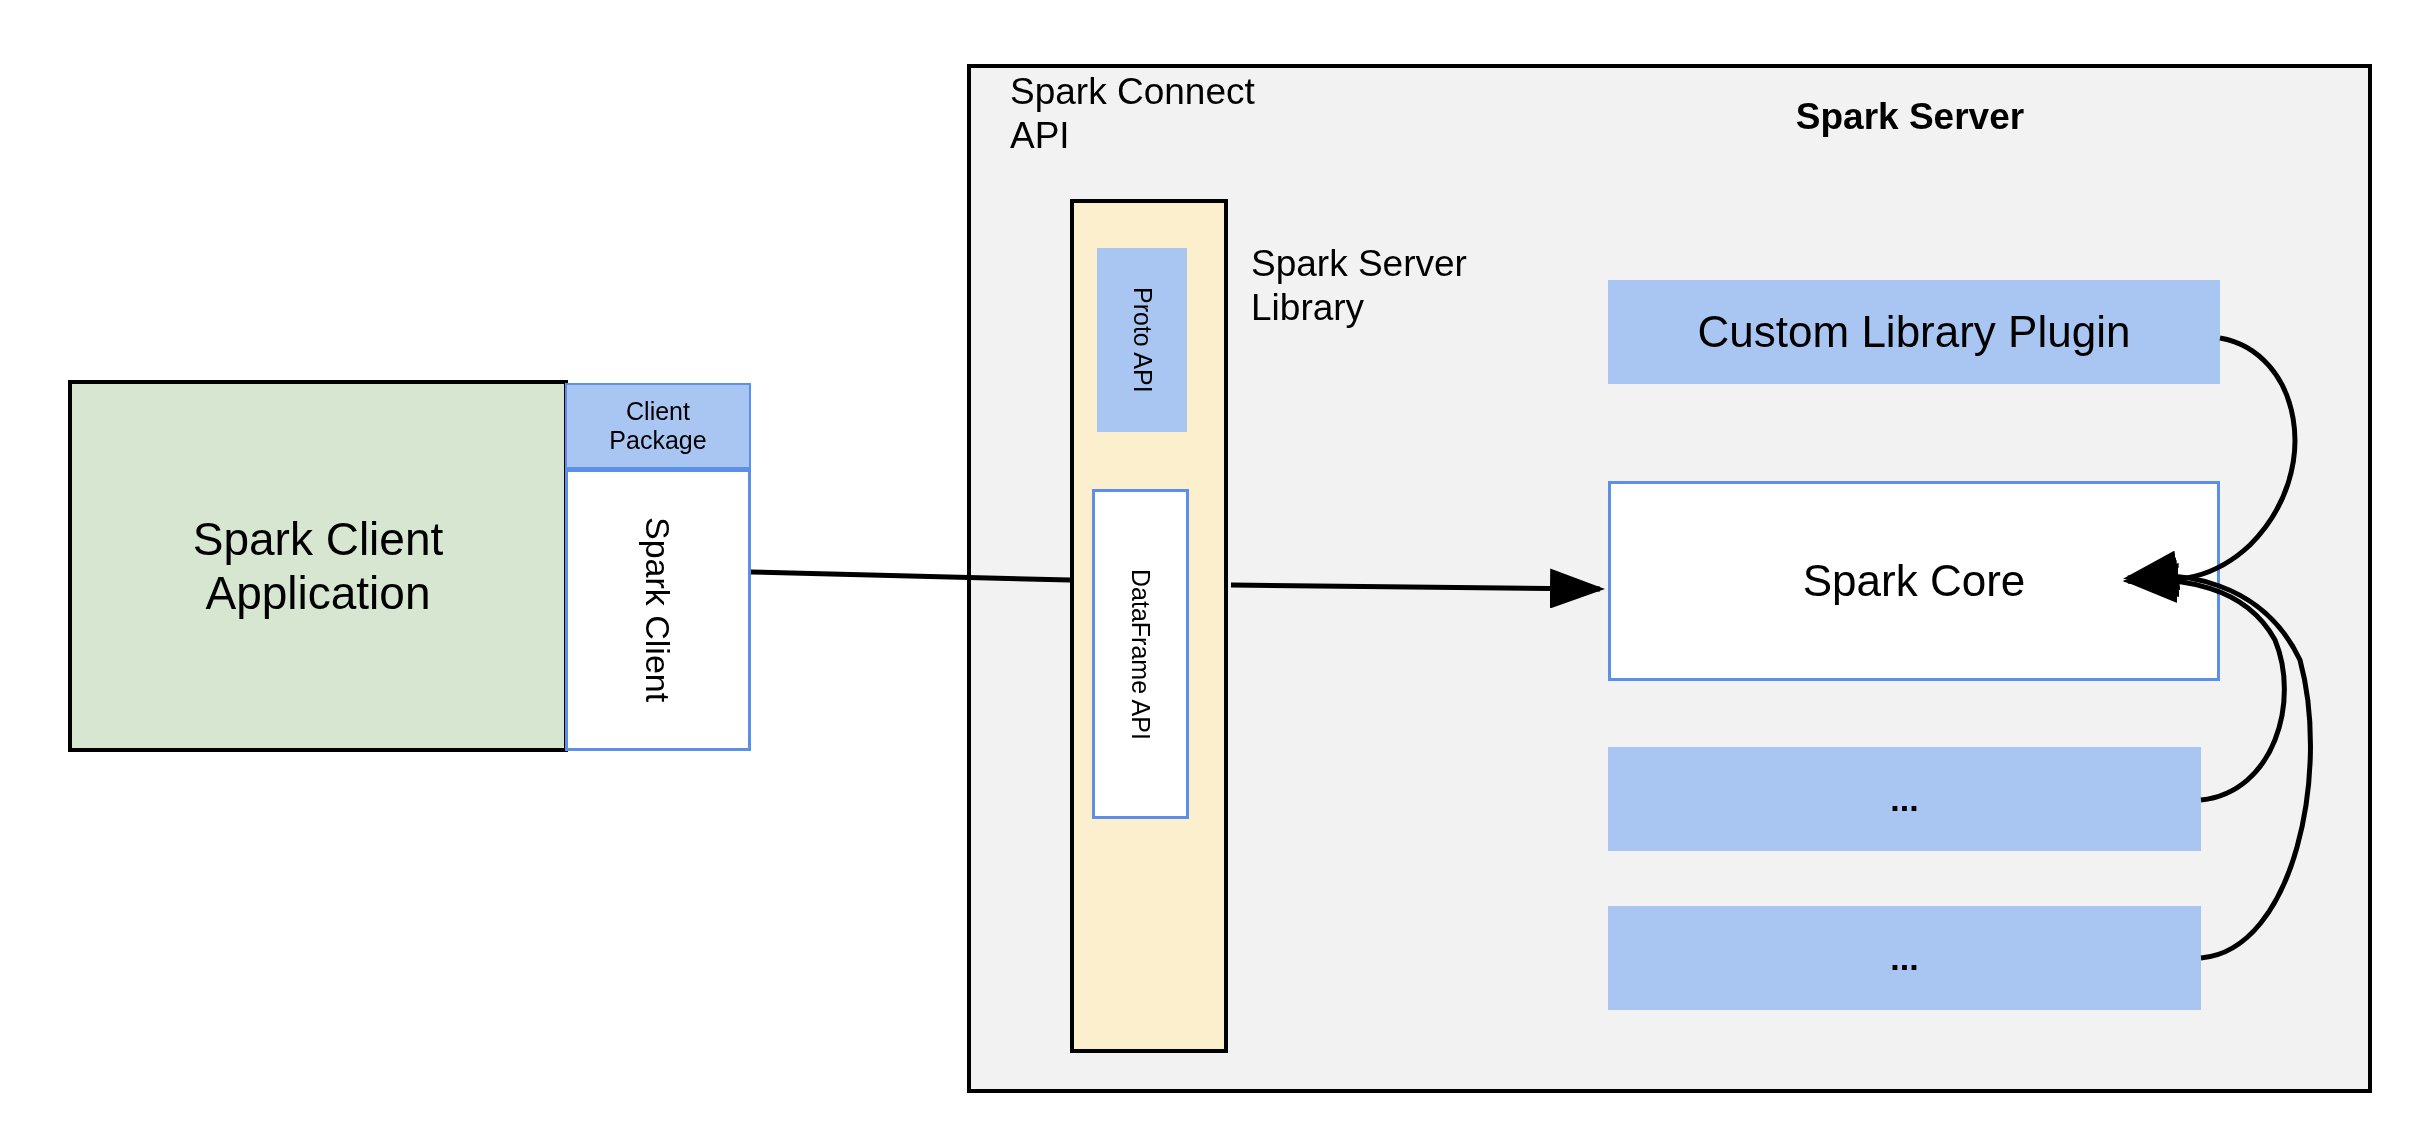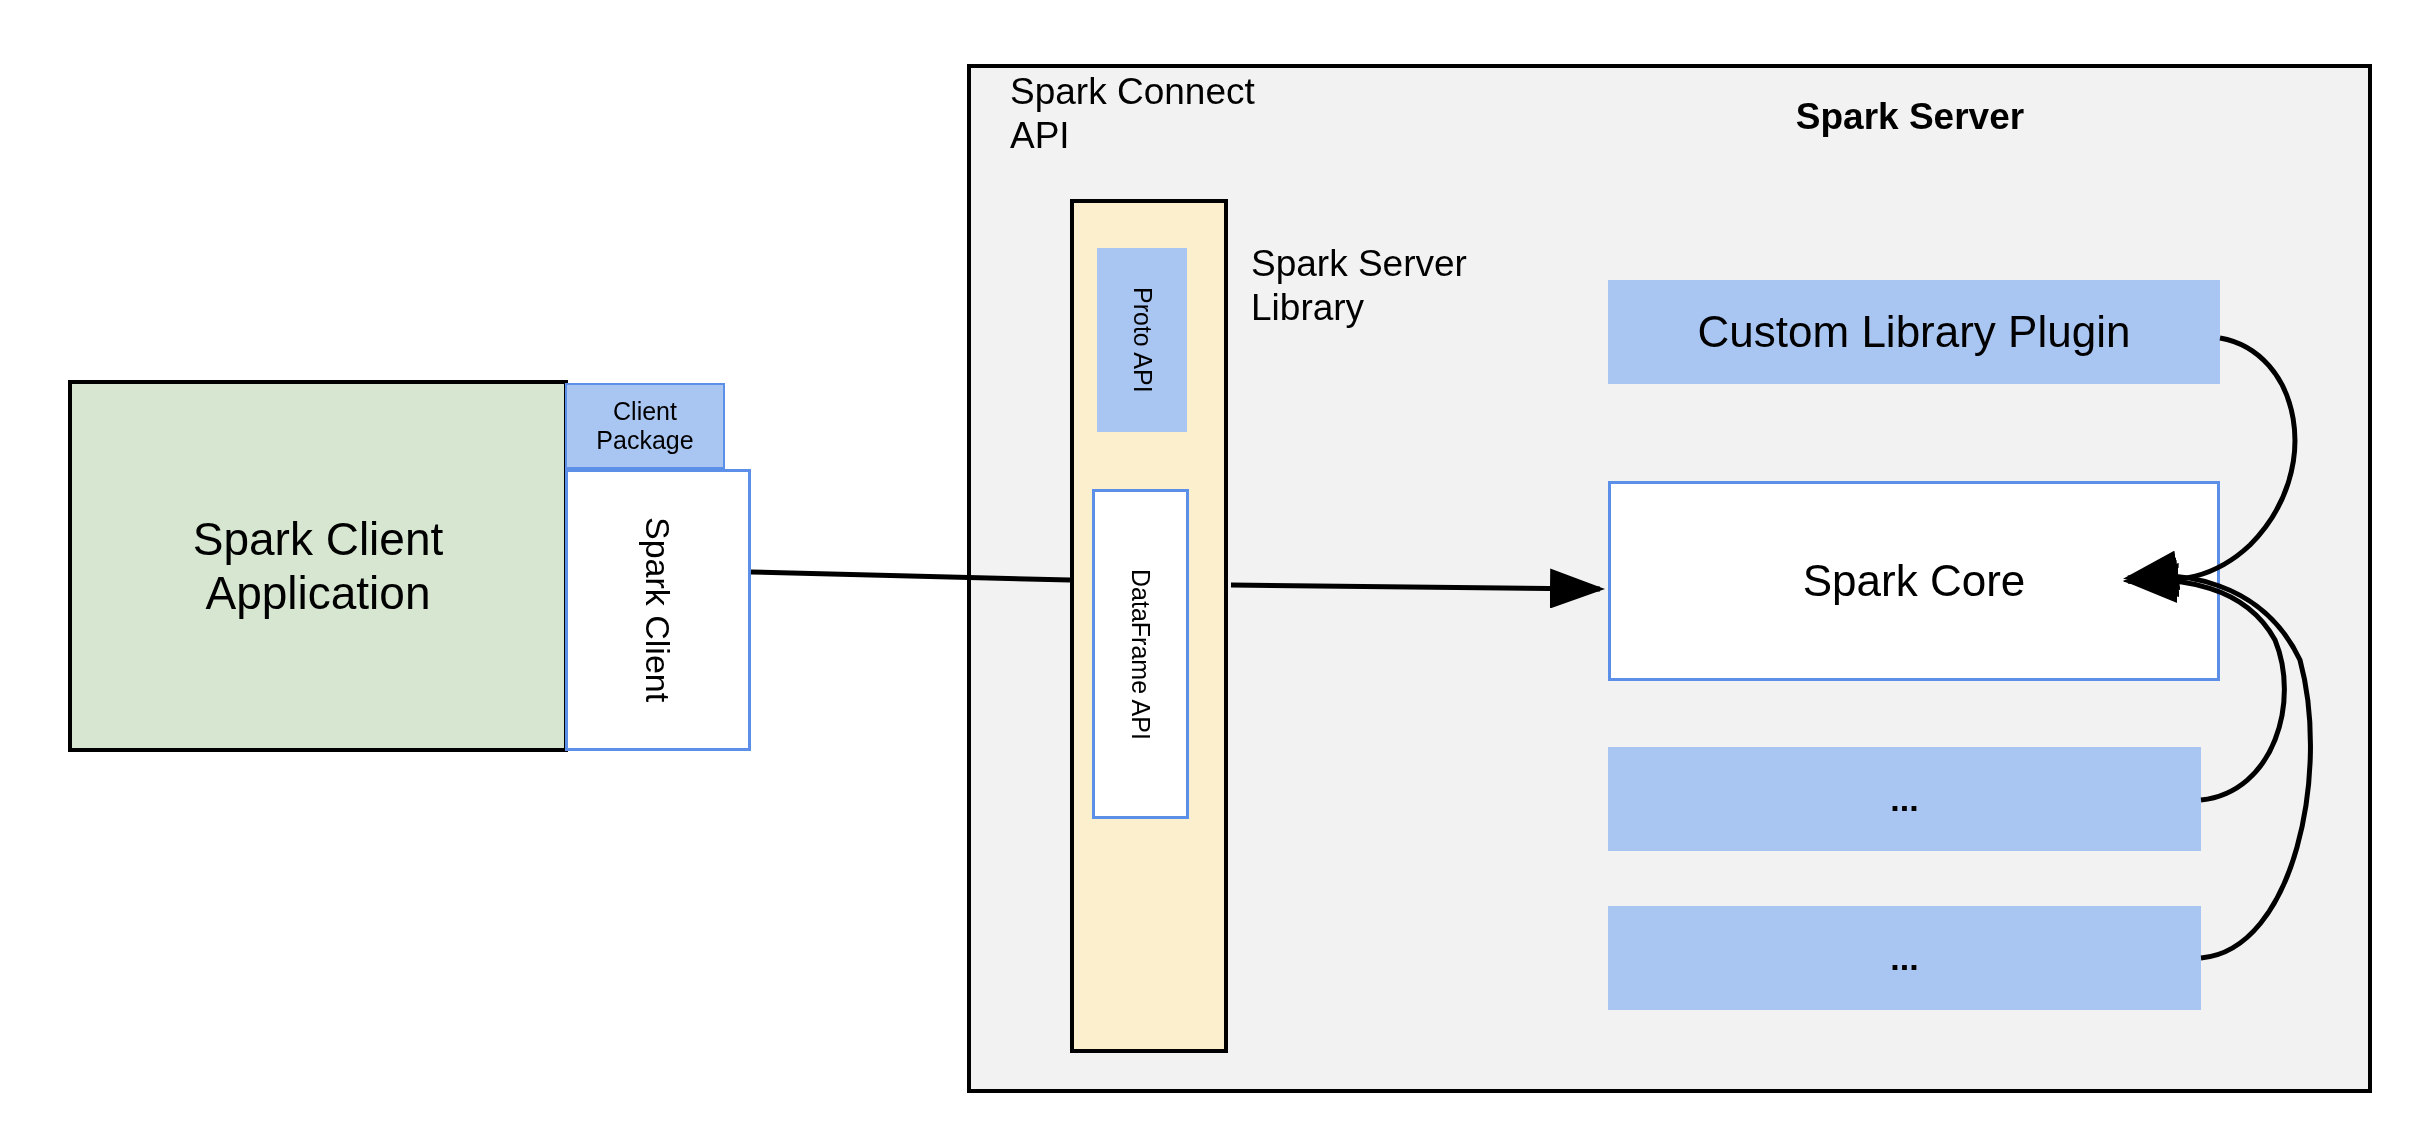--- a/index.html
+++ b/index.html
@@ -39,21 +39,21 @@
     background: #D6E6D0;
     border: 4px solid #000000;
     font-size: 46px;
     z-index: 2;
   }
   #client-app-label { white-space: pre-line; }
 
   #client-package-box {
     left: 565px;
     top: 383px;
-    width: 160px;
+    width: 186px;
     height: 86px;
     background: #A9C5F2;
     border: 2px solid #5B8FE8;
     font-size: 25px;
     z-index: 3;
   }
   #client-package-label { white-space: pre-line; }
 
   #spark-client-box {
     left: 565px;

